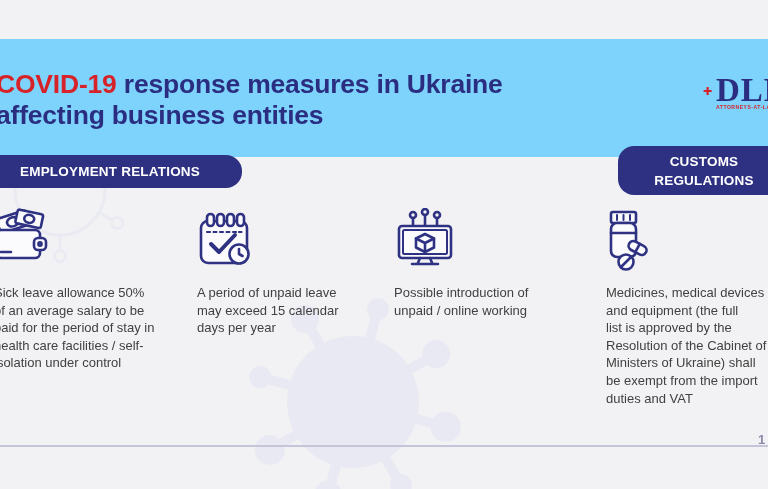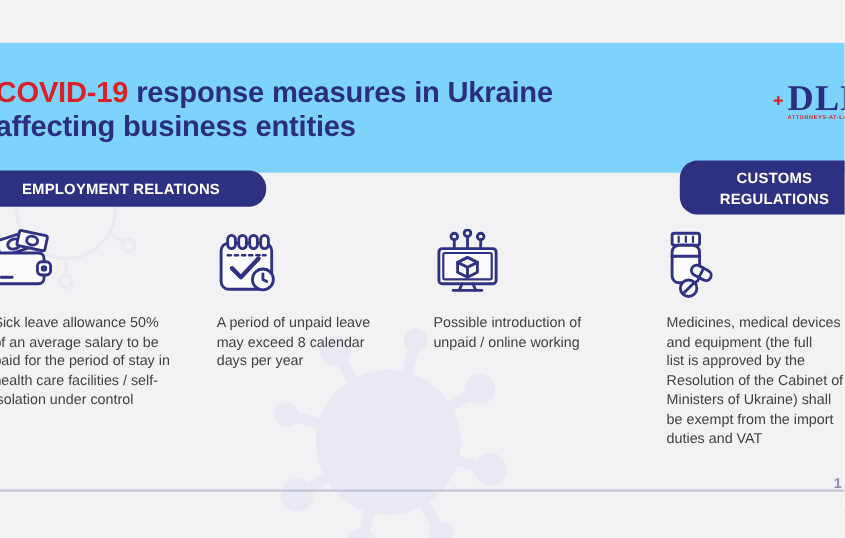--- a/index.html
+++ b/index.html
@@ -128,21 +128,21 @@
       <rect class="ic-fill" x="21" y="3" width="7" height="12" rx="3.5"></rect>
       <rect class="ic-fill" x="31" y="3" width="7" height="12" rx="3.5"></rect>
       <rect class="ic-fill" x="41" y="3" width="7" height="12" rx="3.5"></rect>
       <path d="M11 21 h3 M17.5 21 h3 M24 21 h3 M30.5 21 h3 M37 21 h3 M43 21 h2.5" stroke-width="2.2"></path>
       <path d="M15 33 l8 8 l16 -17" stroke-width="4"></path>
       <circle class="ic-fill" cx="43" cy="43" r="9.5"></circle>
       <path d="M43 38 v5 l3.5 2"></path>
     </g>
   </svg>
   <div class="col-text col-text-2">A period of unpaid leave
-may exceed 8 calendar
+may exceed 15 calendar
 days per year</div>
 
   <svg class="icon-box icon-monitor" width="66" height="62" viewBox="0 0 66 62">
     <g class="ic">
       <circle cx="21" cy="7" r="3"></circle>
       <circle cx="33" cy="4" r="3"></circle>
       <circle cx="45" cy="7" r="3"></circle>
       <path d="M21 10 v8 M33 7 v11 M45 10 v8"></path>
       <rect class="ic-fill" x="7" y="18" width="52" height="32" rx="3"></rect>
       <rect x="11" y="22" width="44" height="24" rx="1.5" stroke-width="2"></rect>

